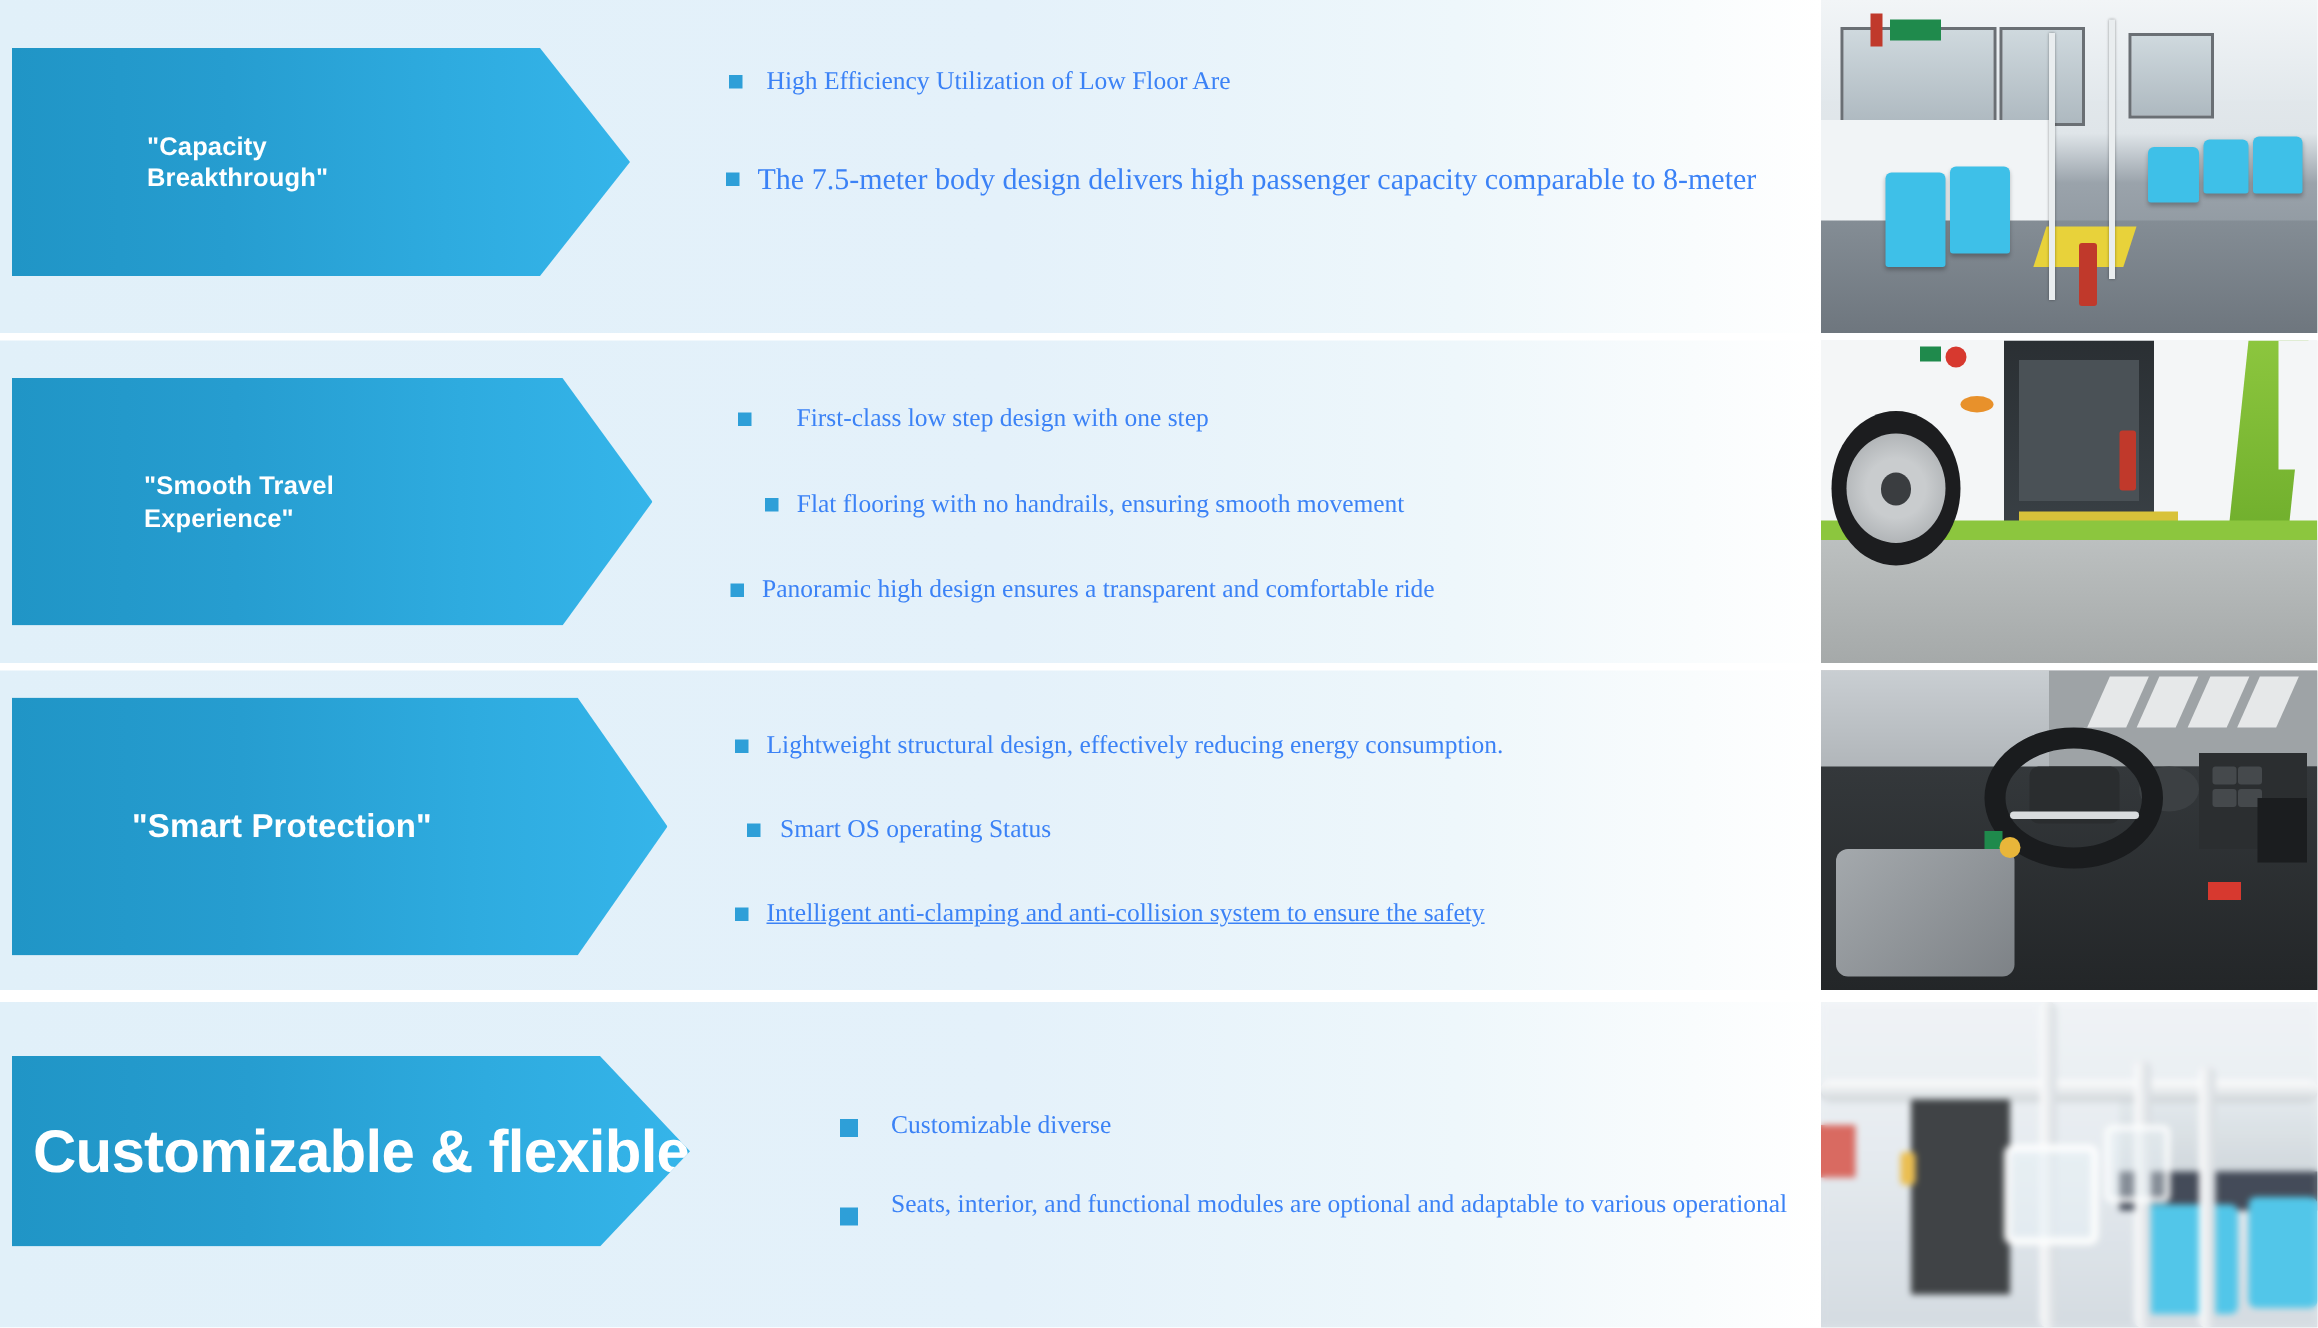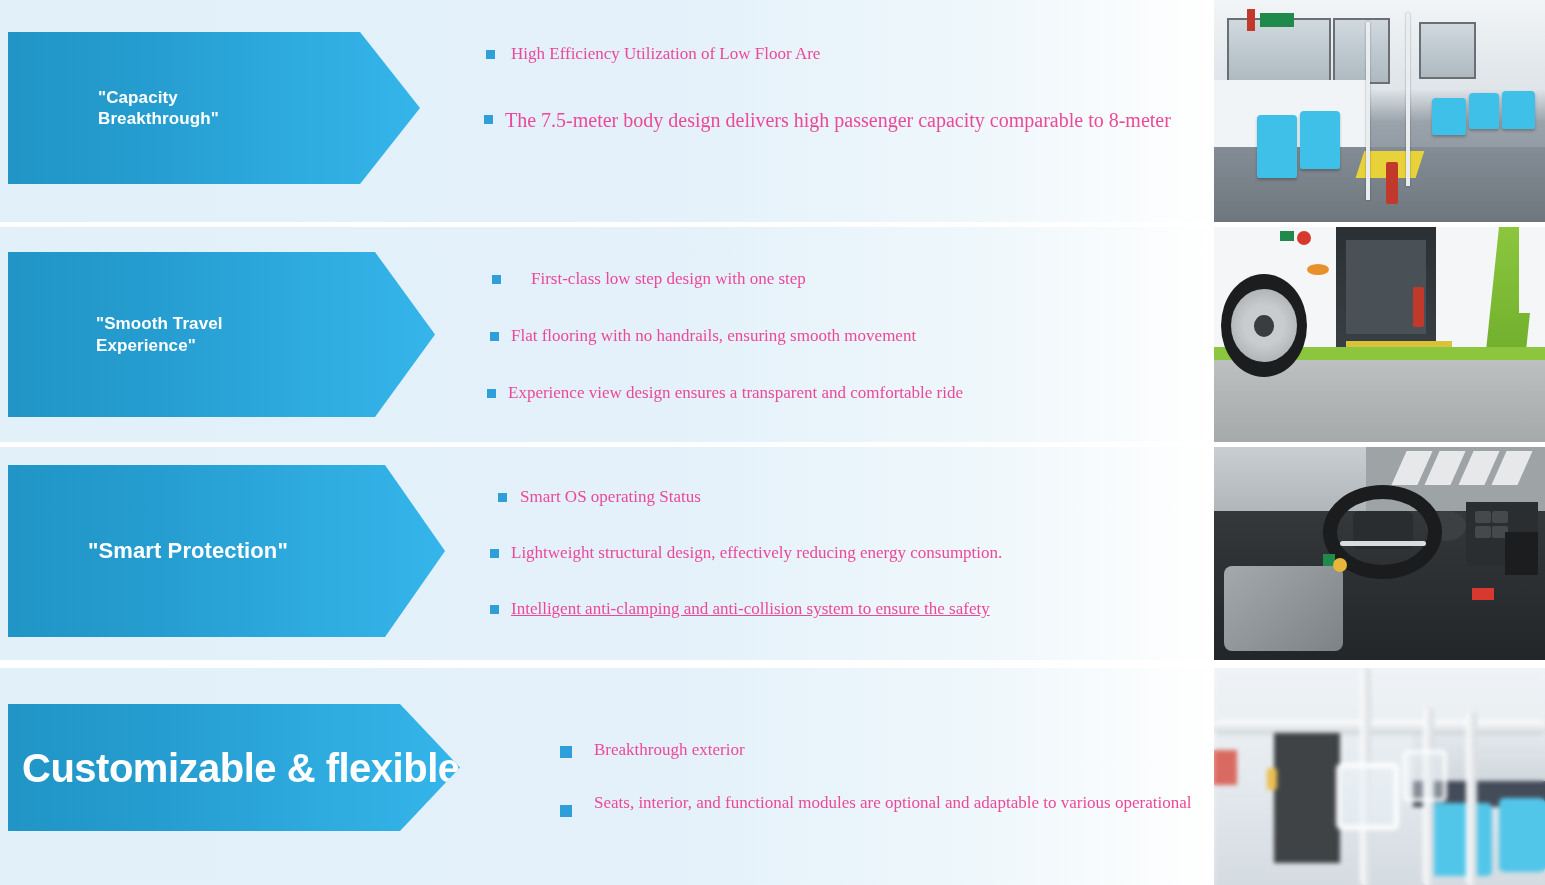--- a/index.html
+++ b/index.html
@@ -38,21 +38,21 @@
   
   .bullets{position:absolute;}
   .bullet{display:flex;align-items:flex-start;}
   .bullet-mark{
     flex:0 0 auto;
     background:#2e9fd8;
     display:block;
   }
   .bullet-text{
     font-family:"Liberation Serif", serif;
-    color:#ec4899;
+    color:#3b82f6;
     white-space:nowrap;
   }
 
   
   .photo{position:absolute;left:1214px;width:331px;overflow:hidden;background:#cfd6da;}
   .photo *{position:absolute;}
 
   
   .p1{background:linear-gradient(180deg,#e8edf0 0%,#dfe5e9 40%,#9aa3ab 55%,#7e868e 100%);}
   .p1 .ceiling{left:0;top:0;width:100%;height:30%;background:linear-gradient(180deg,#f2f5f7,#e2e8ec);}
@@ -183,27 +183,27 @@
     <div class="banner" style="left:8px;top:25px;width:427px;height:165px;padding-left:88px;">
       <div class="banner-label" style="font-size:17px;">"Smooth Travel
 Experience"</div>
     </div>
 
     <div class="bullets" style="left:492px;top:42px;">
       <div class="bullet" style="margin-bottom:37px;">
         <span class="bullet-mark" style="width:9px;height:9px;margin-top:6px;margin-right:16px;"></span>
         <span class="bullet-text" style="font-size:17px;margin-left:14px;">First-class low step design with one step</span>
       </div>
-      <div class="bullet" style="margin-bottom:37px;margin-left:-2px;">
+      <div class="bullet" style="margin-bottom:37px;margin-left:-2px;justify-content:center;">
         <span class="bullet-mark" style="width:9px;height:9px;margin-top:6px;margin-right:12px;"></span>
         <span class="bullet-text" style="font-size:17px;">Flat flooring with no handrails, ensuring smooth movement</span>
       </div>
       <div class="bullet" style="margin-left:-5px;">
         <span class="bullet-mark" style="width:9px;height:9px;margin-top:6px;margin-right:12px;"></span>
-        <span class="bullet-text" style="font-size:17px;">Experience view design ensures a transparent and comfortable ride</span>
+        <span class="bullet-text" style="font-size:17px;">Panoramic high design ensures a transparent and comfortable ride</span>
       </div>
     </div>
 
     <div class="photo p2" style="top:0px;height:215px;">
       <div class="body"></div>
       <div class="greenside"></div>
       <div class="nose"></div>
       <div class="doorway"></div>
       <div class="doorin"></div>
       <div class="ystep"></div>
@@ -220,27 +220,27 @@
   </div>
 
   <div class="row" style="top:447px;height:213px;">
     <div class="row-bg"></div>
 
     <div class="banner" style="left:8px;top:18px;width:437px;height:172px;padding-left:80px;">
       <div class="banner-label" style="font-size:22px;">"Smart  Protection"</div>
     </div>
 
     <div class="bullets" style="left:490px;top:40px;">
+      <div class="bullet" style="margin-bottom:36px;">
+        <span class="bullet-mark" style="width:9px;height:9px;margin-top:6px;margin-right:12px;"></span>
+        <span class="bullet-text" style="font-size:17px;">Lightweight structural design, effectively reducing energy consumption.</span>
+      </div>
       <div class="bullet" style="margin-bottom:36px;margin-left:8px;">
         <span class="bullet-mark" style="width:9px;height:9px;margin-top:6px;margin-right:13px;"></span>
         <span class="bullet-text" style="font-size:17px;">Smart OS operating Status</span>
-      </div>
-      <div class="bullet" style="margin-bottom:36px;">
-        <span class="bullet-mark" style="width:9px;height:9px;margin-top:6px;margin-right:12px;"></span>
-        <span class="bullet-text" style="font-size:17px;">Lightweight structural design, effectively reducing energy consumption.</span>
       </div>
       <div class="bullet" style="margin-left:0px;">
         <span class="bullet-mark" style="width:9px;height:9px;margin-top:6px;margin-right:12px;"></span>
         <span class="bullet-text" style="font-size:17px;text-decoration:underline;">Intelligent anti-clamping and anti-collision system to ensure the safety</span>
       </div>
     </div>
 
     <div class="photo p3" style="top:0px;height:213px;">
       <div class="wind"></div>
       <div class="road"></div>
@@ -269,21 +269,21 @@
   <div class="row" style="top:668px;height:217px;">
     <div class="row-bg"></div>
 
     <div class="banner" style="left:8px;top:36px;width:452px;height:127px;padding-left:14px;">
       <div class="banner-label" style="font-size:40px;letter-spacing:-0.5px;">Customizable &amp; flexible</div>
     </div>
 
     <div class="bullets" style="left:560px;top:72px;">
       <div class="bullet" style="margin-bottom:33px;">
         <span class="bullet-mark" style="width:12px;height:12px;margin-top:6px;margin-right:22px;"></span>
-        <span class="bullet-text" style="font-size:17px;">Breakthrough exterior</span>
+        <span class="bullet-text" style="font-size:17px;">Customizable diverse</span>
       </div>
       <div class="bullet">
         <span class="bullet-mark" style="width:12px;height:12px;margin-top:12px;margin-right:22px;"></span>
         <span class="bullet-text" style="font-size:17px;">Seats, interior, and functional modules are optional and adaptable to various operational</span>
       </div>
     </div>
 
     <div class="photo p4" style="top:0px;height:217px;">
       <div class="winr"></div>
       <div class="navy"></div>

